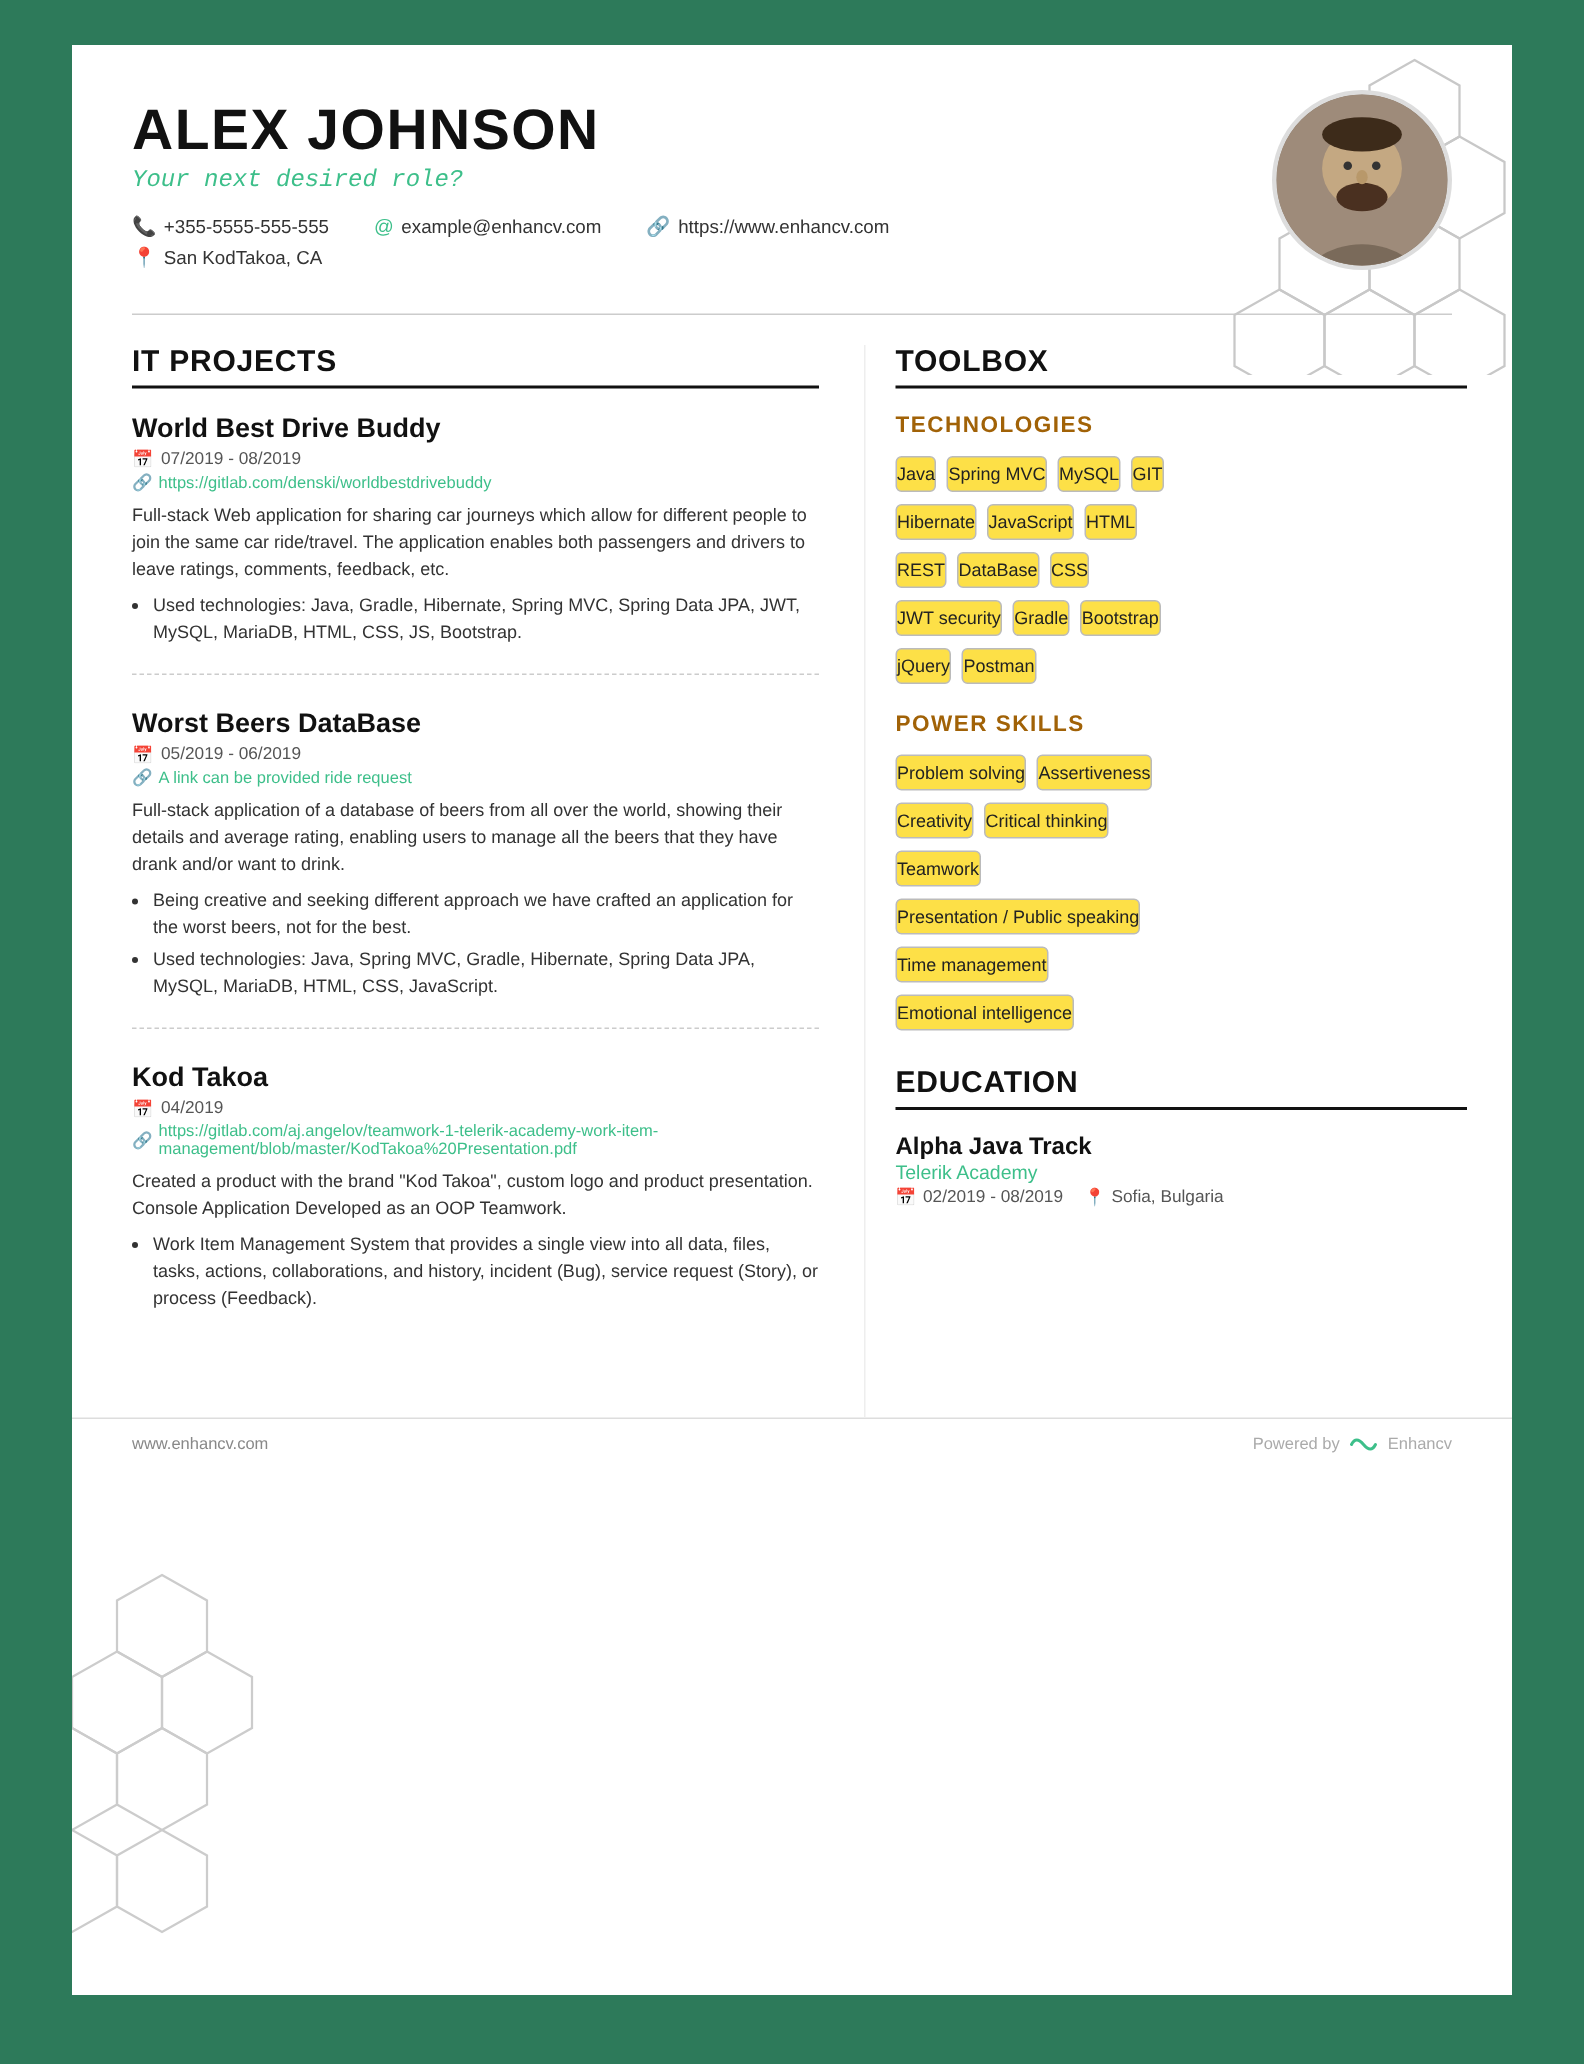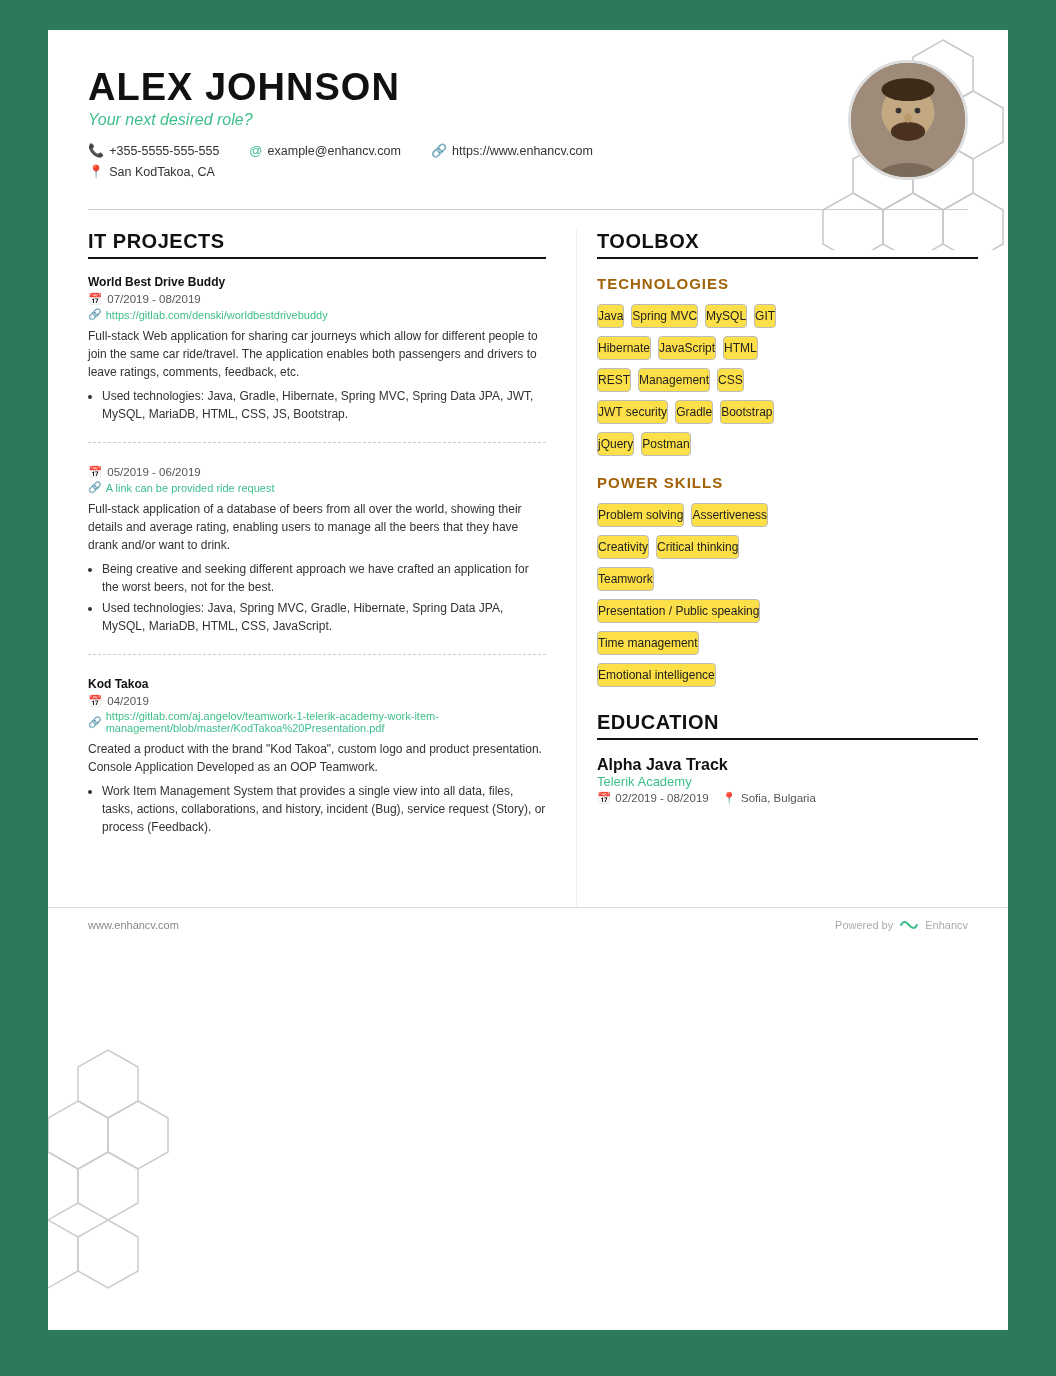--- a/index.html
+++ b/index.html
@@ -51,20 +51,21 @@
       color: #111;
       letter-spacing: 1px;
       text-transform: uppercase;
     }
     .subtitle {
       font-size: 16px;
       color: #3dbf8a;
       font-style: italic;
       margin-top: 2px;
       margin-bottom: 14px;
+      font-family: Liberation Mono, monospace;
     }
     .contact-row {
       display: flex;
       flex-wrap: wrap;
       gap: 6px 30px;
       font-size: 12.5px;
       color: #333;
     }
     .contact-item {
       display: flex;
@@ -138,21 +139,21 @@
 
     .project {
       margin-bottom: 22px;
       padding-bottom: 16px;
       border-bottom: 1px dashed #ccc;
     }
     .project:last-child {
       border-bottom: none;
     }
     .project-title {
-      font-size: 12px;
+      font-size: 18px;
       font-weight: 700;
       color: #111;
       margin-bottom: 3px;
     }
     .project-meta {
       font-size: 11.5px;
       color: #555;
       display: flex;
       align-items: center;
       gap: 5px;
@@ -341,20 +342,21 @@
           <span>🔗</span>
           <span>https://gitlab.com/denski/worldbestdrivebuddy</span>
         </div>
         <div class="project-desc">Full-stack Web application for sharing car journeys which allow for different people to join the same car ride/travel. The application enables both passengers and drivers to leave ratings, comments, feedback, etc.</div>
         <ul class="project-bullets">
           <li>Used technologies: Java, Gradle, Hibernate, Spring MVC, Spring Data JPA, JWT, MySQL, MariaDB, HTML, CSS, JS, Bootstrap.</li>
         </ul>
       </div>
 
       <div class="project">
+        <div class="project-title">Worst Beers DataBase</div>
         <div class="project-meta">
           <span>📅</span>
           <span>05/2019 - 06/2019</span>
         </div>
         <div class="project-link">
           <span>🔗</span>
           <span>A link can be provided ride request</span>
         </div>
         <div class="project-desc">Full-stack application of a database of beers from all over the world, showing their details and average rating, enabling users to manage all the beers that they have drank and/or want to drink.</div>
         <ul class="project-bullets">
@@ -391,21 +393,21 @@
         <span class="tag">MySQL</span>
         <span class="tag">GIT</span>
       </div>
       <div class="tags-row">
         <span class="tag">Hibernate</span>
         <span class="tag">JavaScript</span>
         <span class="tag">HTML</span>
       </div>
       <div class="tags-row">
         <span class="tag">REST</span>
-        <span class="tag">Management</span>
+        <span class="tag">DataBase</span>
         <span class="tag">CSS</span>
       </div>
       <div class="tags-row">
         <span class="tag">JWT security</span>
         <span class="tag">Gradle</span>
         <span class="tag">Bootstrap</span>
       </div>
       <div class="tags-row">
         <span class="tag">jQuery</span>
         <span class="tag">Postman</span>

